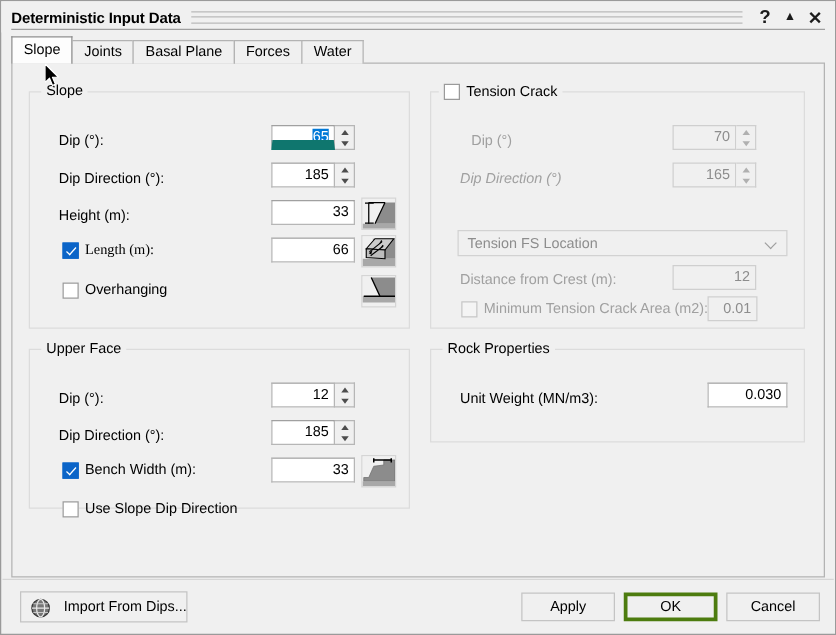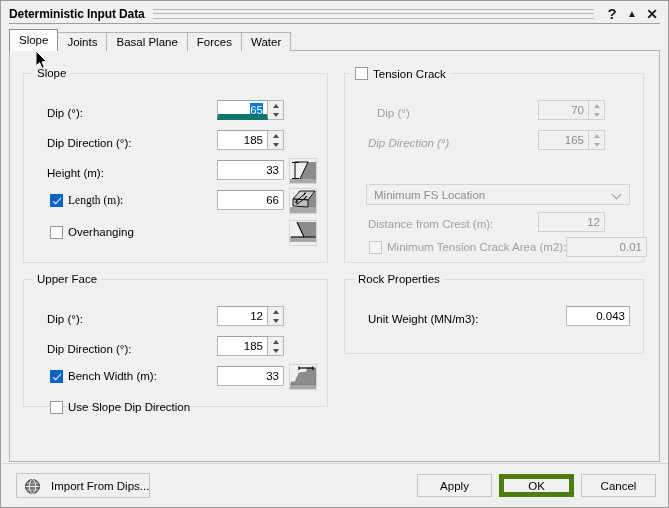--- a/index.html
+++ b/index.html
@@ -171,21 +171,21 @@
     color: #000;
     overflow: hidden;
     white-space: nowrap;
   }
   .textbox.dim {
     background: #f0f0f0;
     border-color: #cfcfcf;
     color: #8d8d8d;
   }
   .textbox.focused {
-    border-bottom: 6px solid #0f766e;
+    border-bottom: 8px solid #0f766e;
   }
   .sel {
     background: #0078d7;
     color: #ffffff;
     padding: 1px 0;
   }
 
   .spin {
     position: absolute;
     width: 16px;
@@ -311,21 +311,21 @@
     border: 1px solid #c4c4c4;
     font-size: 11.5px;
     color: #000;
     display: flex;
     align-items: center;
     justify-content: center;
     cursor: default;
     white-space: nowrap;
   }
   .btn.default {
-    border: 5px solid #4d7c0f;
+    border: 3px solid #4d7c0f;
   }
   #btn-import {
     left: 14px;
     top: 9px;
     width: 134px;
     height: 25px;
     justify-content: flex-start;
     padding-left: 34px;
   }
   #dips-icon {
@@ -492,39 +492,39 @@
       </div>
 
       <div class="fld-label dim" style="left:23px; top:62px;font-style:italic;">Dip Direction (°)</div>
       <div class="textbox dim" style="left:193px; top:56px; width:51px;">165</div>
       <div class="spin dim" style="left:244px; top:56px;">
         <div class="up"></div>
         <div class="down"></div>
       </div>
 
       <div class="combo" style="left:21px; top:110px; width:264px;">
-        <span>Minimum FS Location</span>
+        <span>Tension FS Location</span>
         <span class="combo-arrow"></span>
       </div>
 
       <div class="fld-label dim" style="left:23px; top:143px;">Distance from Crest (m):</div>
       <div class="textbox dim" style="left:193px; top:138px; width:67px;">12</div>
 
       <div class="cbx dim" style="left:24px; top:166px;">
         <span class="box"></span>
         <span class="cbx-label">Minimum Tension Crack Area (m2):</span>
       </div>
-      <div class="textbox dim" style="left:221px; top:163px; width:81px;">0.01</div>
+      <div class="textbox dim" style="left:221px; top:163px; width:40px;">0.01</div>
     </div>
 
     <div class="group" style="left:334px; top:228px; width:300px; height:75px;">
       <div class="group-title">Rock Properties</div>
 
       <div class="fld-label" style="left:23px; top:32px;">Unit Weight (MN/m3):</div>
-      <div class="textbox" style="left:221px; top:26px; width:64px;">0.043</div>
+      <div class="textbox" style="left:221px; top:26px; width:64px;">0.030</div>
     </div>
   </div>
 
   <div id="buttonbar">
     <div class="btn" style="left:415px; top:10px; width:75px;">Apply</div>
 
     <div class="btn" id="btn-import">
       <span id="dips-icon">
         <svg width="17" height="17" viewBox="0 0 17 17">
           <circle cx="8.5" cy="8.5" r="7" fill="#777777" stroke="#3a3a3a" stroke-width="1"></circle>

